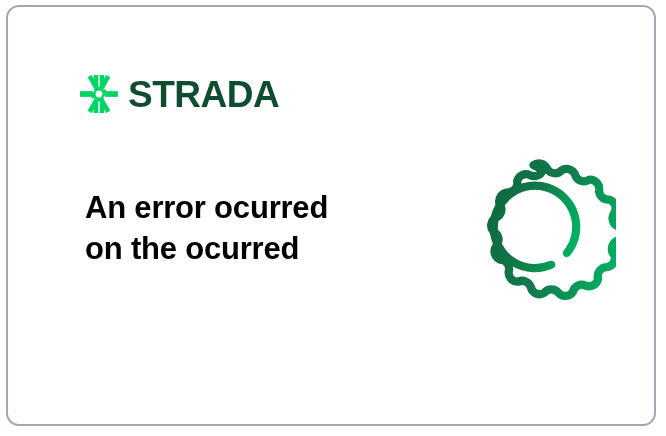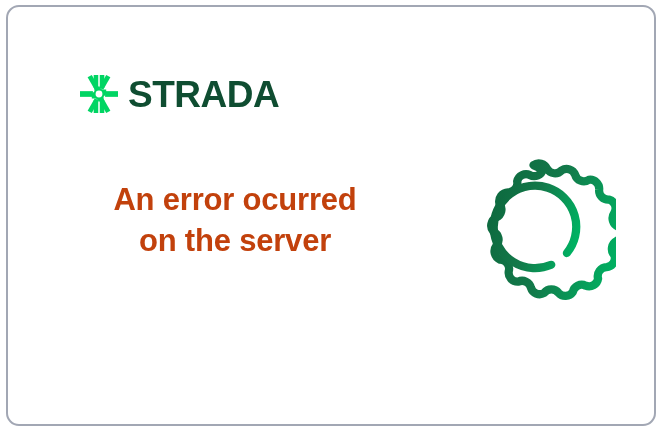--- a/index.html
+++ b/index.html
@@ -26,21 +26,20 @@
   .card {
     position: absolute;
     left: 6px;
     top: 5px;
     width: 650px;
     height: 421px;
     box-sizing: border-box;
     background: #ffffff;
     border: 2px solid #a2a7b4;
     border-radius: 13px;
-    text-align: center;
   }
 
   
   .brand {
     position: absolute;
     left: 72px;
     top: 68px;
     display: flex;
     align-items: center;
     gap: 10px;
@@ -57,26 +56,26 @@
     color: #0F4D31;
     letter-spacing: -0.5px;
     line-height: 1;
     white-space: nowrap;
   }
 
   
   .message {
     position: absolute;
     left: 77px;
-    top: 172px;
+    top: 180px;
     width: 300px;
     font-size: 31px;
     font-weight: bold;
     line-height: 41px;
-    color: #c2410c;
+    color: #000000;
     letter-spacing: -0.2px;
   }
   .message .line {
     display: block;
     white-space: nowrap;
   }
 
   
   .gear-wrap {
     position: absolute;
@@ -121,21 +120,21 @@
           </g>
 
           <circle cx="50" cy="50" r="9" fill="#ffffff"></circle>
         </svg>
       </span>
       <span class="brand-word">STRADA</span>
     </div>
 
     <div class="message">
       <span class="line">An error ocurred</span>
-      <span class="line">on the server</span>
+      <span class="line">on the ocurred</span>
     </div>
 
     <div class="gear-wrap">
       <svg viewBox="0 0 200 200" xmlns="http://www.w3.org/2000/svg" aria-hidden="true">
         <defs>
           <linearGradient id="gearGrad" x1="0" y1="0.35" x2="1" y2="0.65">
             <stop offset="0%" stop-color="#0E6B40"></stop>
             <stop offset="45%" stop-color="#13794A"></stop>
             <stop offset="100%" stop-color="#00B162"></stop>
           </linearGradient>

